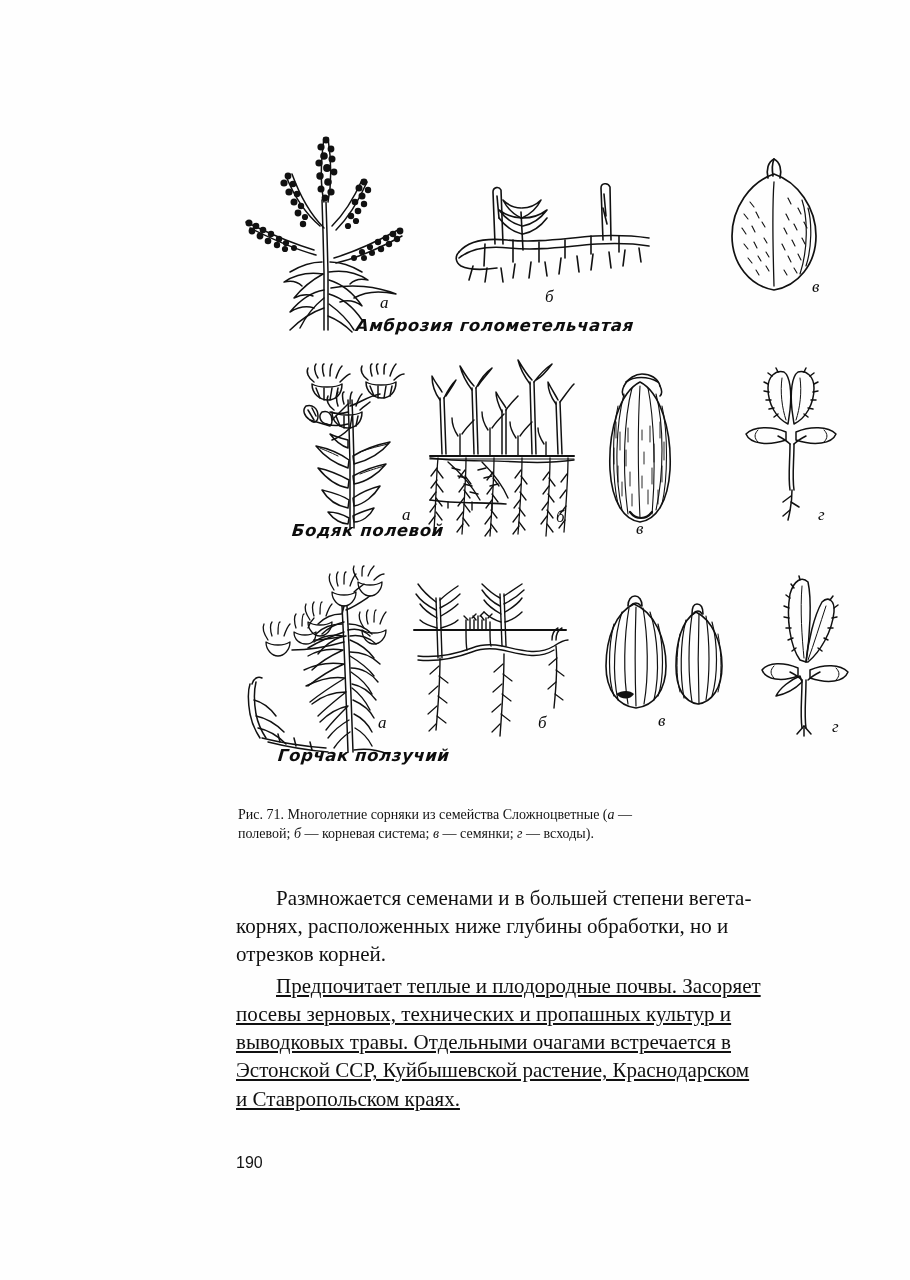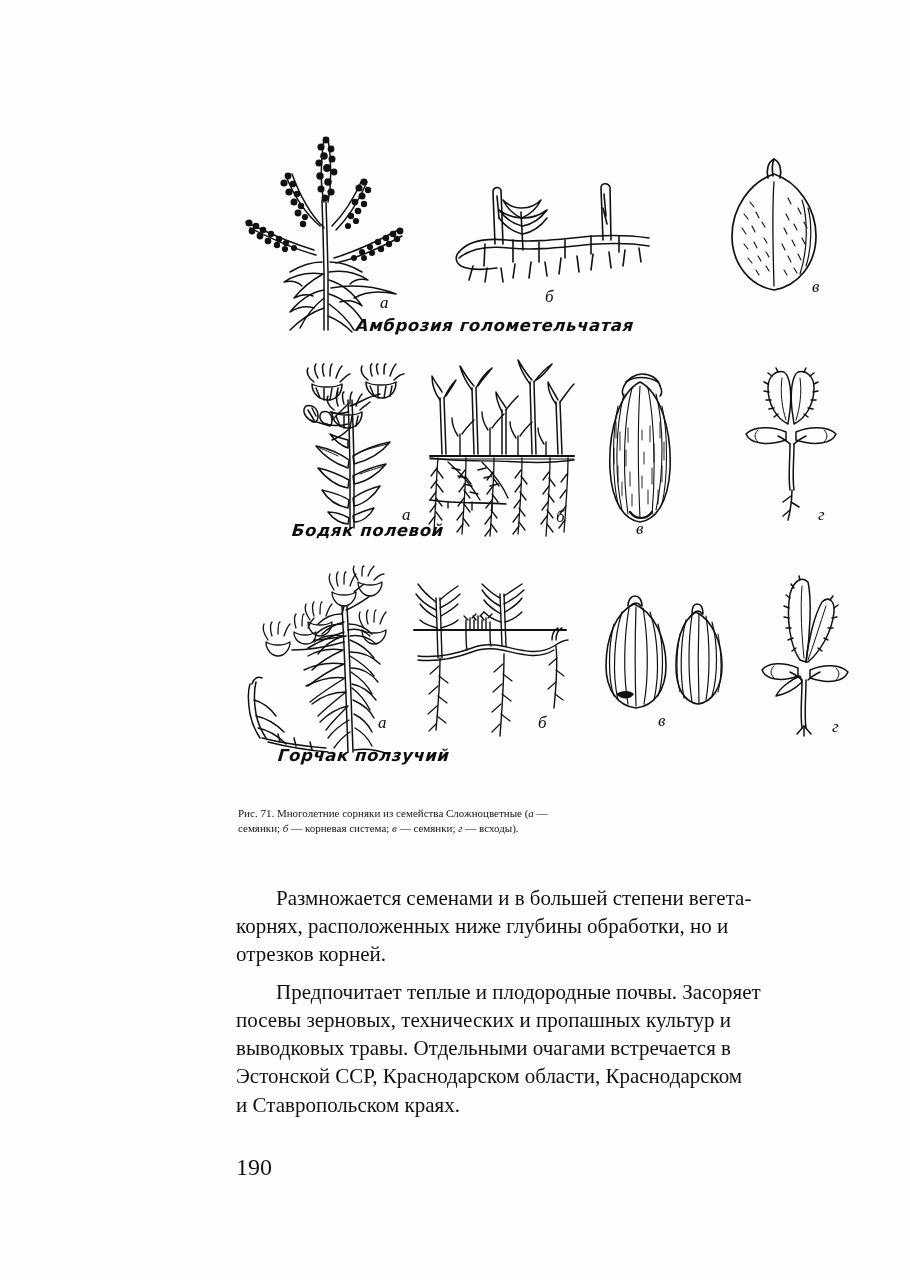--- a/index.html
+++ b/index.html
@@ -64,21 +64,21 @@
     line-height: 1;
   }
 
   
   .caption {
     position: absolute;
     left: 238px;
     top: 806px;
     width: 648px;
     font-family: "Liberation Serif", "DejaVu Serif", serif;
-    font-size: 11px;
+    font-size: 14px;
     line-height: 1.33;
     color: #141414;
     text-align: left;
   }
   .caption .cap-line { display: block; white-space: nowrap; }
   .caption i { font-style: italic; }
 
   
   .body-text {
     position: absolute;
@@ -96,29 +96,29 @@
   .para .line {
     display: block;
     white-space: nowrap;
   }
   .para .line.justify {
     display: flex;
     justify-content: space-between;
     white-space: nowrap;
   }
   .para .line.indent { text-indent: 40px; }
-  #para-2 { margin-top: 9px; }
+  #para-2 { margin-top: 3px; text-decoration: underline; }
 
   
   .folio {
     position: absolute;
     left: 236px;
     top: 1154px;
-    font-family: Liberation Serif, serif;
-    font-size: 24px;
+    font-family: Liberation Sans, sans-serif;
+    font-size: 16px;
     color: #131313;
   }
 </style>
 </head>
 <body>
 
 <div class="page">
 
   <div class="figure">
 
@@ -703,21 +703,21 @@
         </svg>
         <span class="panel-letter" style="left:82px; top:142px;">г</span>
       </div>
 
       <span class="species-name" style="left:50px; top:182px;">Горчак ползучий</span>
     </div>
   </div>
 
   <div class="caption">
     <span class="cap-line"><span>Рис. 71. Многолетние сорняки из семейства Сложноцветные (</span><i>а</i><span> —</span></span>
-    <span class="cap-line"><span>семянки; </span><i>б</i><span> — корневая  система;  </span><i>в</i><span> — семянки;  </span><i>г</i><span> — всходы).</span></span>
+    <span class="cap-line"><span>полевой; </span><i>б</i><span> — корневая  система;  </span><i>в</i><span> — семянки;  </span><i>г</i><span> — всходы).</span></span>
   </div>
 
   <div class="body-text">
     <p class="para" id="para-1">
       <span class="line justify indent">
           <span>Размножается семенами и в большей степени вегета-</span>
         </span>
       <span class="line justify">
           <span>корнях, расположенных ниже глубины обработки, но и</span>
         </span>
@@ -727,21 +727,21 @@
       <span class="line justify indent">
           <span>Предпочитает теплые и плодородные почвы. Засоряет</span>
         </span>
       <span class="line justify">
           <span>посевы зерновых, технических и пропашных культур и</span>
         </span>
       <span class="line justify">
           <span>выводковых травы. Отдельными очагами встречается в</span>
         </span>
       <span class="line justify">
-          <span>Эстонской ССР, Краснодарском области, Краснодарском</span>
+          <span>Эстонской ССР, Куйбышевской растение, Краснодарском</span>
         </span>
       <span class="line"><span>и Ставропольском краях.</span></span>
     </p>
   </div>
 
   <div class="folio">190</div>
 
 </div>
 
 </body></html>

